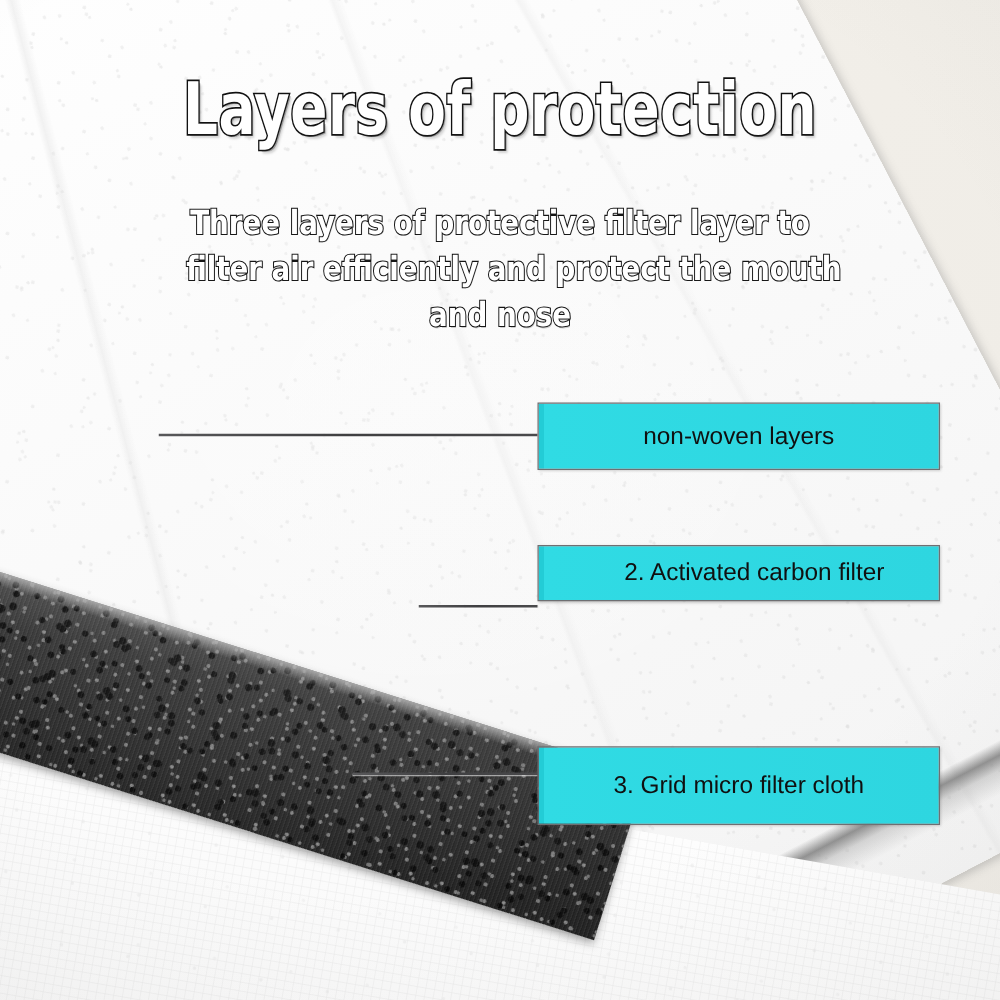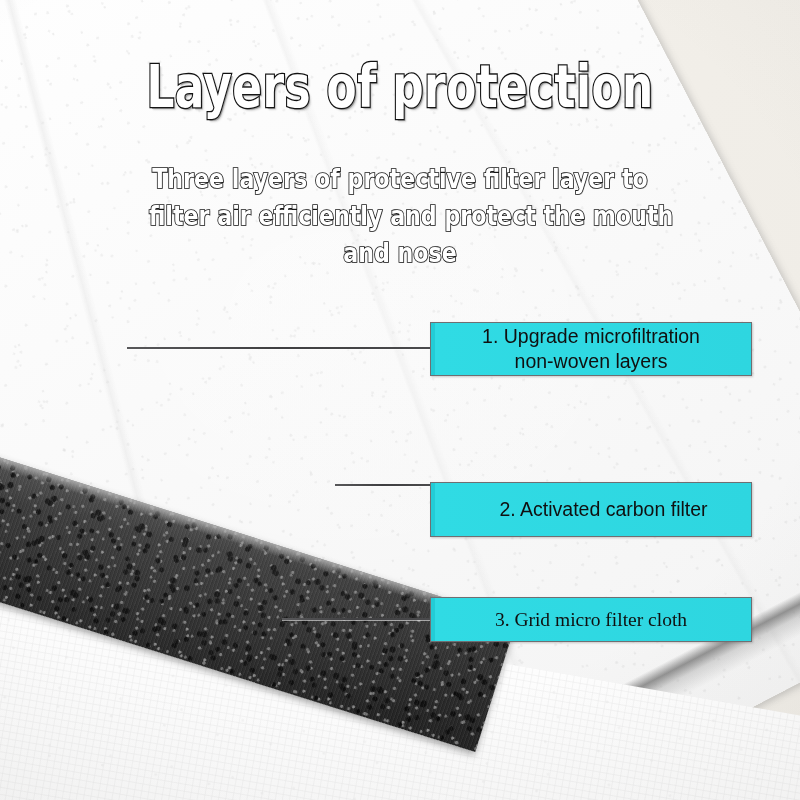--- a/index.html
+++ b/index.html
@@ -258,22 +258,22 @@
     color: #101010;
     font-size: 19.5px;
     line-height: 25px;
     font-weight: 400;
     font-family: "Liberation Sans", sans-serif;
   }
 
   .callout span { display: block; }
 
   #callout-1 { top: 322px; height: 54px; }
-  #callout-2 { top: 482px; height: 55px; padding-left: 25px; }
-  #callout-3 { top: 597px; height: 45px; font-family: Liberation Serif, serif; }
+  #callout-2 { top: 436px; height: 45px; padding-left: 25px; }
+  #callout-3 { top: 597px; height: 63px; }
 </style>
 </head>
 <body>
 
 <div id="stage">
 
   <div class="photo-layer backdrop"></div>
 
   <div class="sheet-white">
     <div class="fibre"></div>
@@ -301,21 +301,20 @@
     <span>filter air efficiently and protect the mouth</span>
     <span>and nose</span>
   </div>
 
   <div class="leader" style="left:127px; top:347px; width:303px;"></div>
   <div class="leader" style="left:335px; top:484px; width:95px;"></div>
   <div class="leader" style="left:282px; top:618px; width:148px;"></div>
 
   <div class="callout" id="callout-1">
     <div>
-      <span>1. Upgrade microfiltration</span>
       <span>non-woven layers</span>
     </div>
   </div>
 
   <div class="callout" id="callout-2">
     <div>
       <span>2. Activated carbon filter</span>
     </div>
   </div>
 

